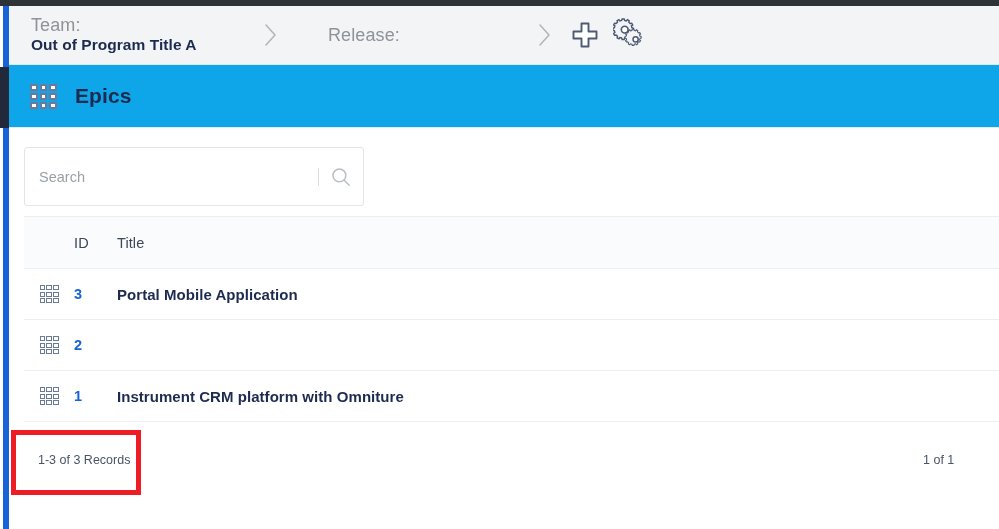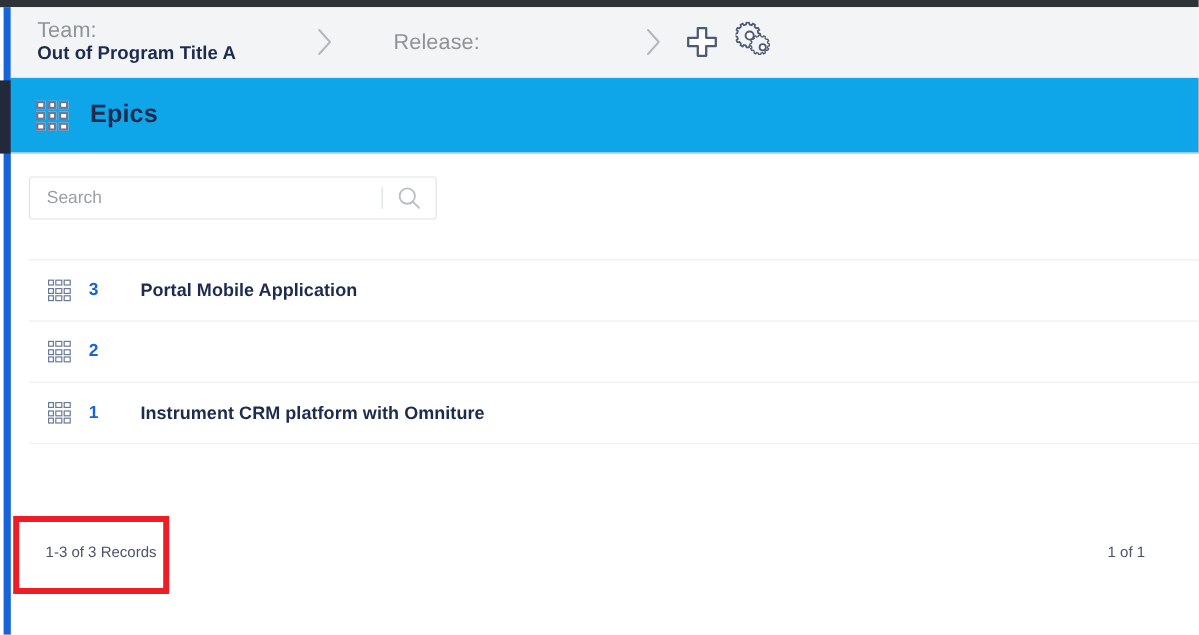--- a/index.html
+++ b/index.html
@@ -131,21 +131,21 @@
   .grid-icon.big  { width: 27px; height: 25px; }
   .grid-icon.big i  { border-width: 2px; }
   .grid-icon.small { width: 19px; height: 18px; gap: 1.5px; }
   .grid-icon.small i { border-width: 1.5px; }
 
   
   .search-wrap {
     position: absolute;
     top: 147px; left: 24px;
     width: 340px;
-    height: 36px;
+    height: 59px;
     border: 1px solid #e2e4e8;
     border-radius: 3px;
     background: #fff;
     display: flex;
     align-items: center;
   }
   .search-input {
     flex: 1;
     border: 0;
     outline: 0;
@@ -328,20 +328,25 @@
       <svg width="22" height="22" viewBox="0 0 22 22" fill="none">
         <circle cx="9.4" cy="9.4" r="6.4" stroke="#b9bec5" stroke-width="1.5" fill="none"></circle>
         <path d="M14.2 14.2 L19.2 19.2" stroke="#b9bec5" stroke-width="1.5" stroke-linecap="round"></path>
       </svg>
     </span>
   </button>
 </div>
 
 <div class="table">
 
+  <div class="t-row t-head">
+    <div class="c-icon"></div>
+    <div class="c-id th">ID</div>
+    <div class="c-title th">Title</div>
+  </div>
 
   <div class="t-row">
     <div class="c-icon">
       <span class="grid-icon small">
         <i></i>
           <i></i>
           <i></i>
           <i></i>
           <i></i>
           <i></i>

